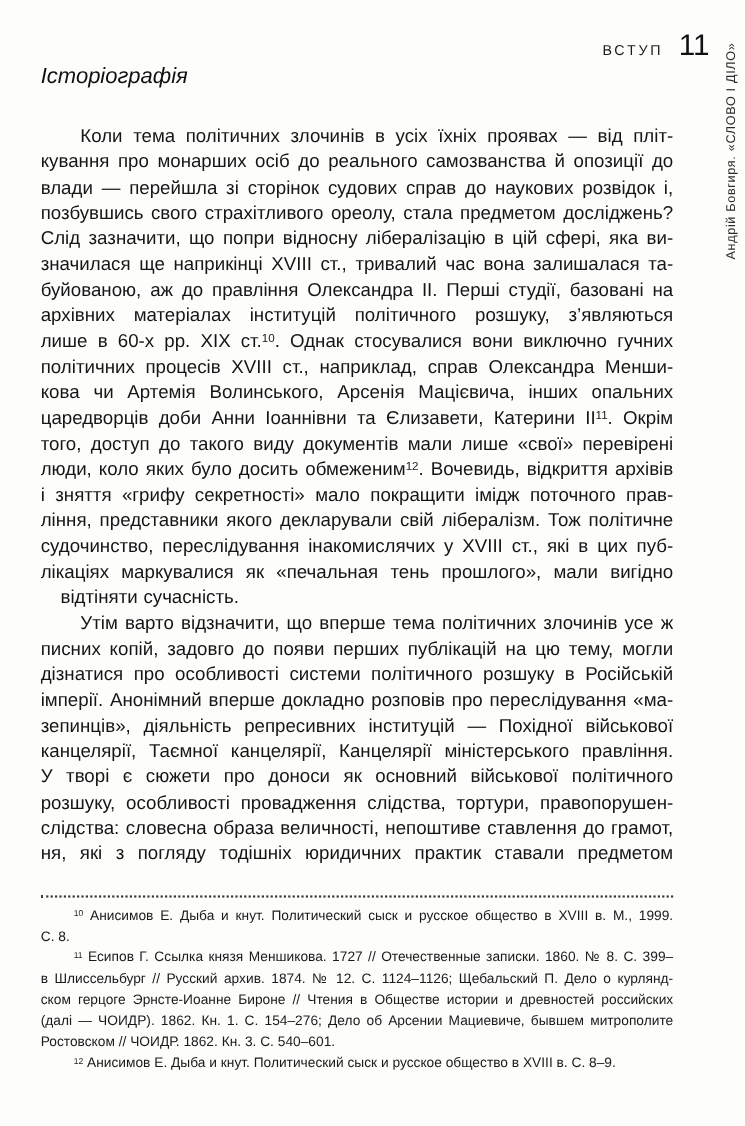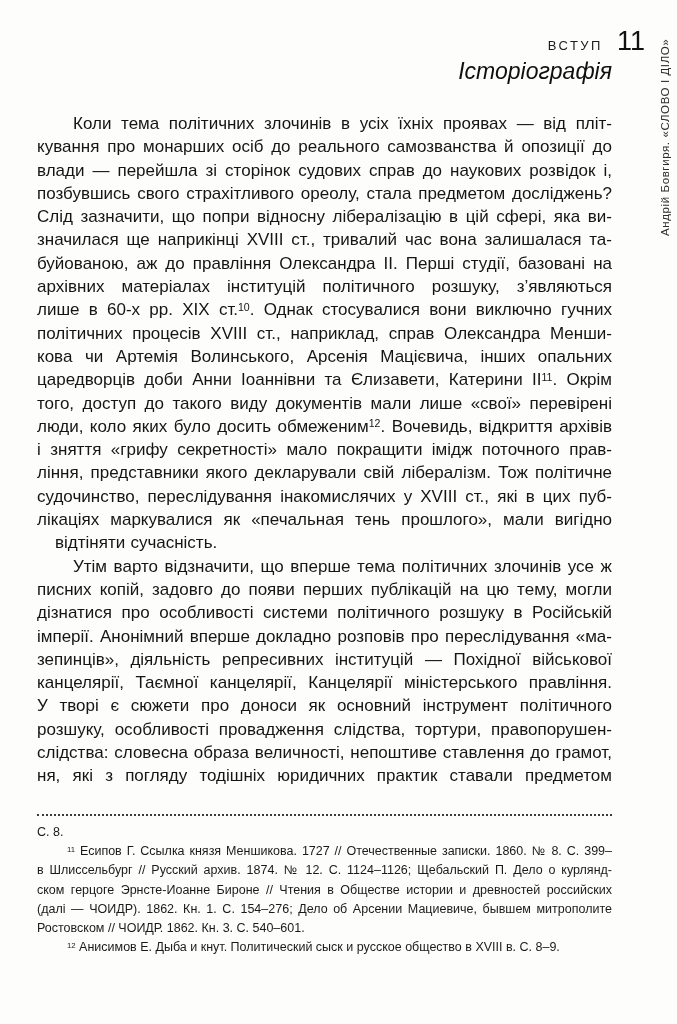--- a/index.html
+++ b/index.html
@@ -25,21 +25,21 @@
   
   .running-title {
     position:absolute; top:58px; right:6px; height:178px;
     writing-mode:vertical-rl; transform:rotate(180deg);
     font-size:11.5px; letter-spacing:0.6px; color:#2c2c2c;
     white-space:nowrap;
   }
   
   .chapter-title {
     position:absolute; top:58px; left:37px; width:575px;
-    text-align:right; font-style:italic; font-size:23px; color:#101010;
+    text-align:left; font-style:italic; font-size:20px; color:#101010;
   }
   
   .body-text {
     position:absolute; top:112px; left:37px; width:575px;
   }
   .line {
     font-size:17px; line-height:23.3px; height:23.3px; overflow:hidden;
     text-align:justify; text-align-last:justify;
     word-spacing:0.5px;
   }
@@ -99,29 +99,30 @@
       <div class="line">ління, представники якого декларували свій лібералізм. Тож політичне</div>
       <div class="line">судочинство, переслідування інакомислячих у XVIII ст., які в цих пуб-</div>
       <div class="line">лікаціях маркувалися як «печальная тень прошлого», мали вигідно</div>
       <div class="line end">відтіняти сучасність.</div>
       <div class="line indent">Утім варто відзначити, що вперше тема політичних злочинів усе ж</div>
       <div class="line">писних копій, задовго до появи перших публікацій на цю тему, могли</div>
       <div class="line">дізнатися про особливості системи політичного розшуку в Російській</div>
       <div class="line">імперії. Анонімний вперше докладно розповів про переслідування «ма-</div>
       <div class="line">зепинців», діяльність репресивних інституцій — Похідної військової</div>
       <div class="line">канцелярії, Таємної канцелярії, Канцелярії міністерського правління.</div>
-      <div class="line">У творі є сюжети про доноси як основний інструмент політичного</div>
+      <div class="line">У творі є сюжети про доноси як основний військової політичного</div>
       <div class="line">розшуку, особливості провадження слідства, тортури, правопорушен-</div>
       <div class="line">слідства: словесна образа величності, непоштиве ставлення до грамот,</div>
       <div class="line">ня, які з погляду тодішніх юридичних практик ставали предметом</div>
     </div>
 
   <div class="separator"></div>
 
   <div class="footnotes">
+      <div class="fn-line indent"><sup>10</sup> Анисимов Е. Дыба и кнут. Политический сыск и русское общество в XVIII в. М., 1999.</div>
       <div class="fn-line end">С. 8.</div>
       <div class="fn-line indent"><sup>11</sup> Есипов Г. Ссылка князя Меншикова. 1727 // Отечественные записки. 1860. № 8. С. 399–</div>
       <div class="fn-line">в Шлиссельбург // Русский архив. 1874. № 12. С. 1124–1126; Щебальский П. Дело о курлянд-</div>
       <div class="fn-line">ском герцоге Эрнсте-Иоанне Бироне // Чтения в Обществе истории и древностей российских</div>
       <div class="fn-line">(далі — ЧОИДР). 1862. Кн. 1. С. 154–276; Дело об Арсении Мациевиче, бывшем митрополите</div>
       <div class="fn-line end">Ростовском // ЧОИДР. 1862. Кн. 3. С. 540–601.</div>
       <div class="fn-line indent end"><sup>12</sup> Анисимов Е. Дыба и кнут. Политический сыск и русское общество в XVIII в. С. 8–9.</div>
     </div>
 
 </div>

